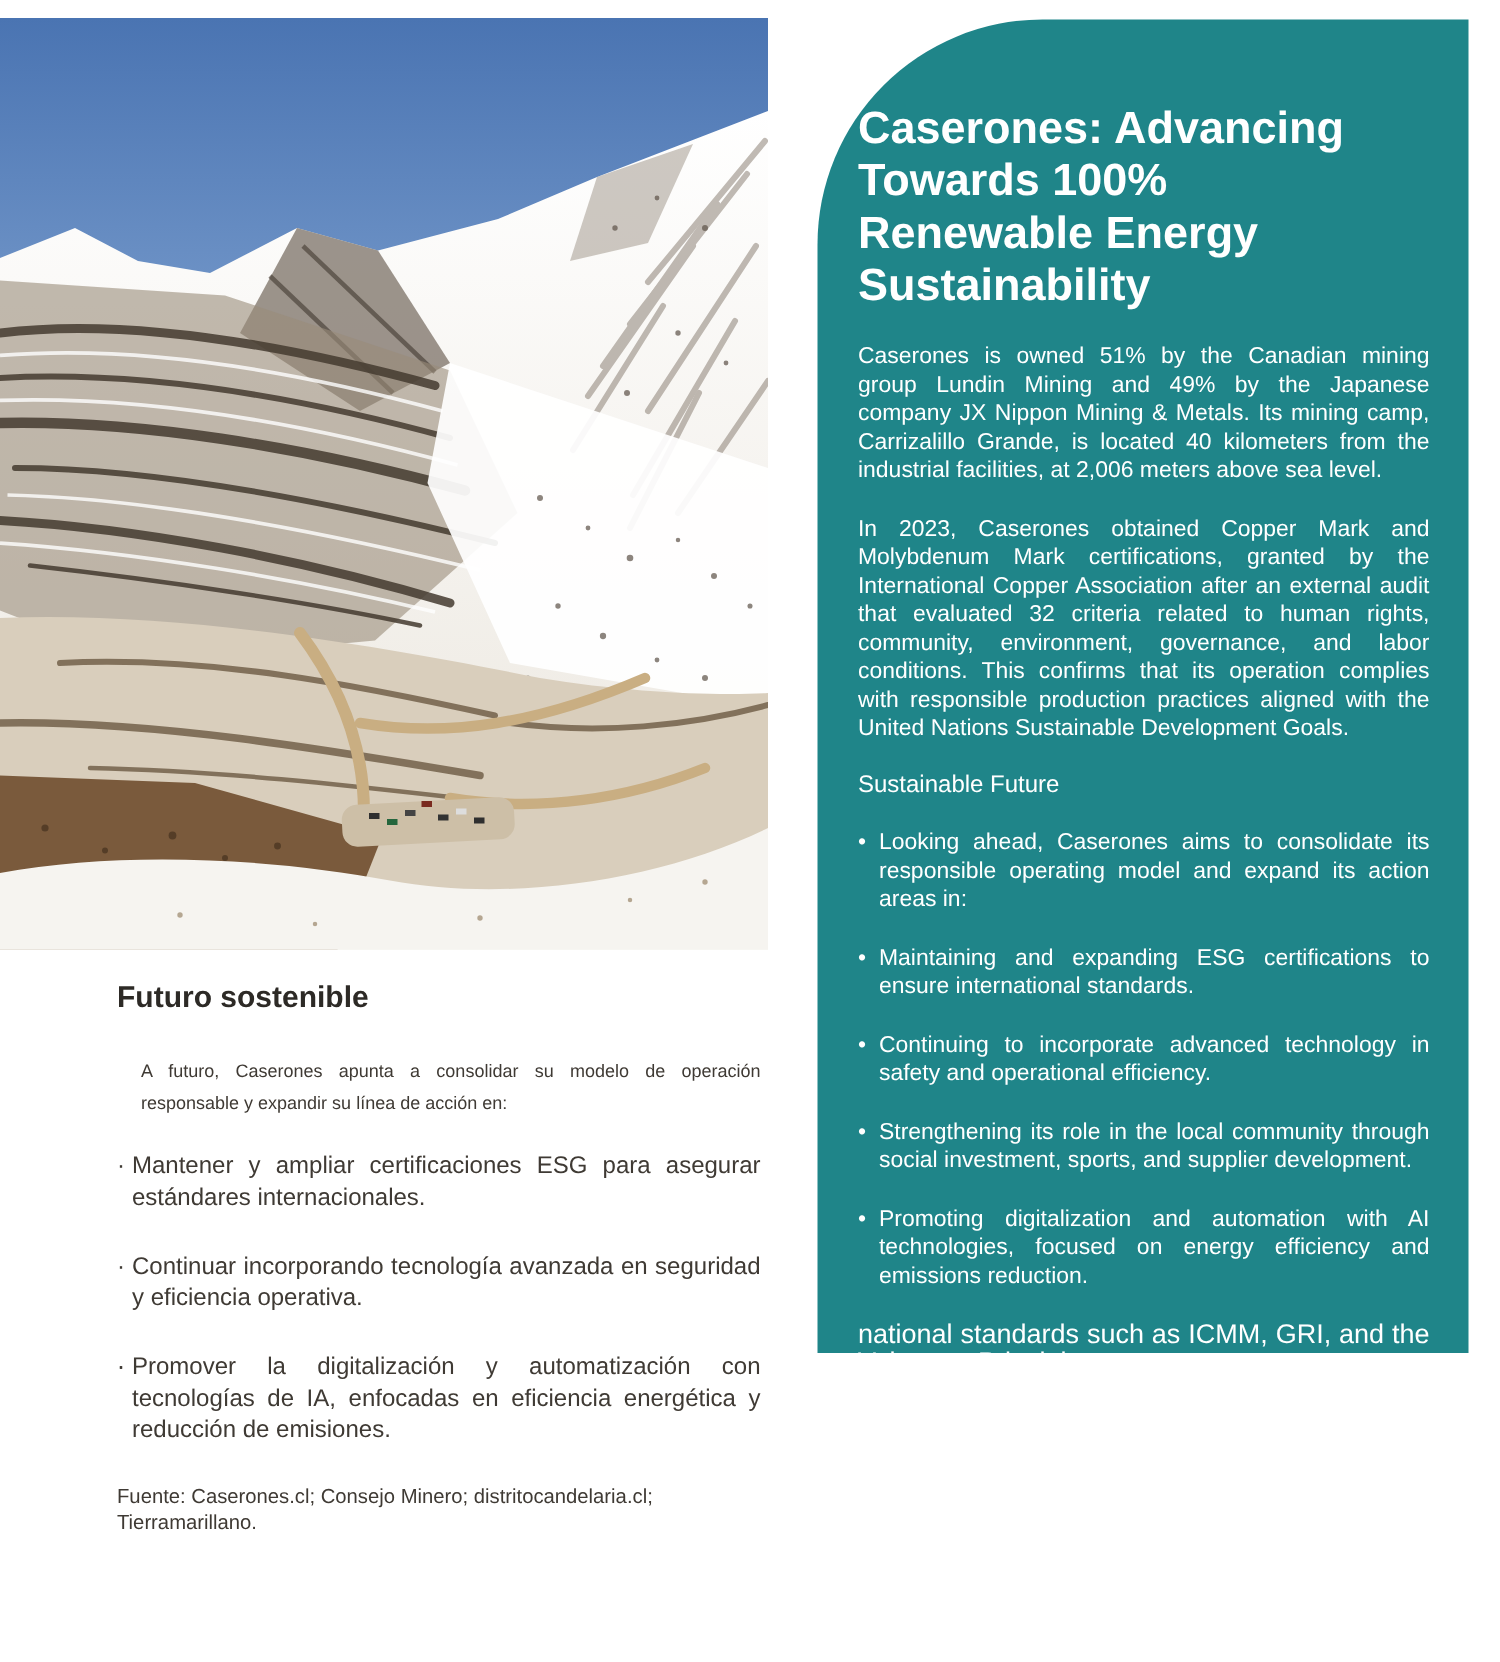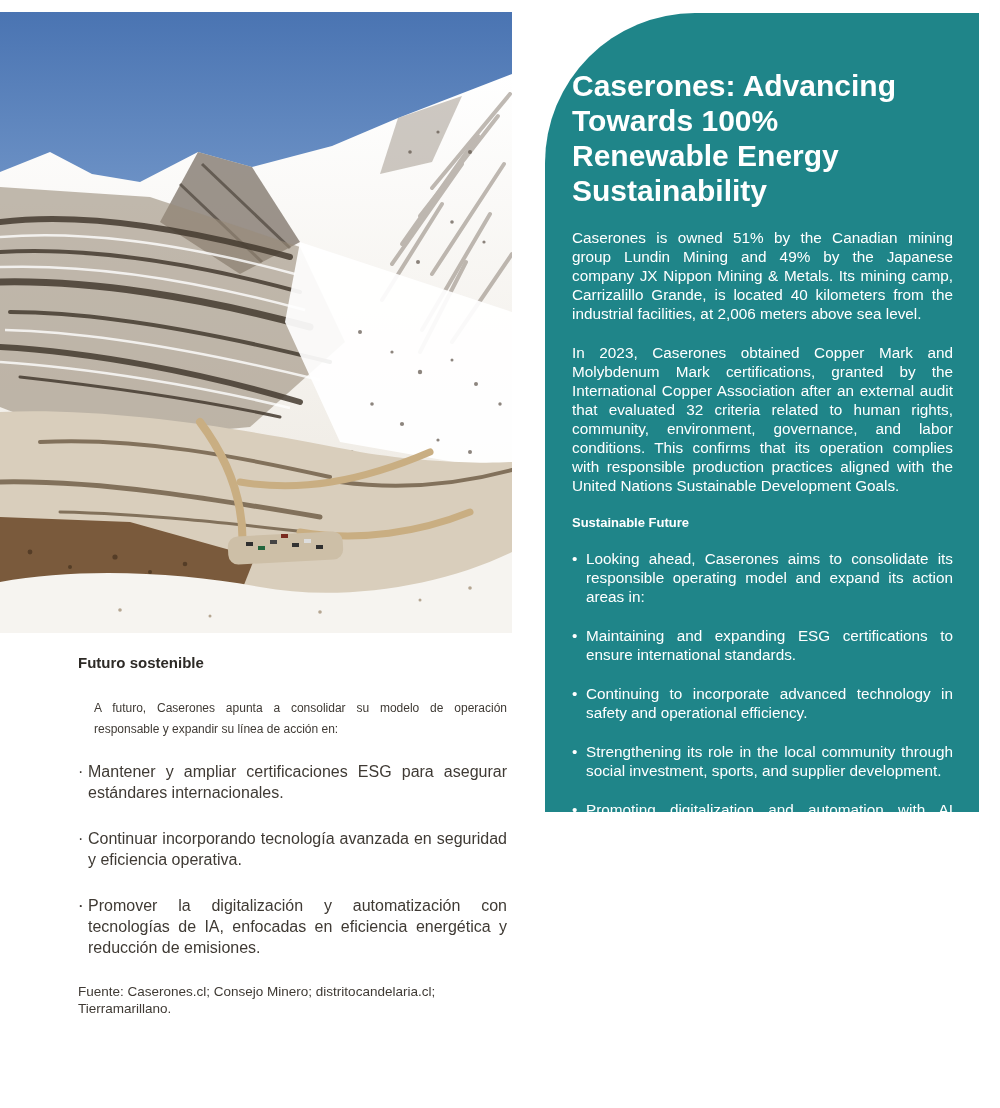--- a/index.html
+++ b/index.html
@@ -18,21 +18,21 @@
     width:512px; height:621px; overflow:hidden;
   }
   .photo svg { display:block; width:100%; height:100%; }
 
   
   .left-col {
     position:absolute; left:78px; top:654px; width:429px;
     color:#3f3a34;
   }
   .left-col h3 {
-    font-size:15px; font-weight:bold; color:#2d2a26;
+    font-size:20px; font-weight:bold; color:#2d2a26;
     margin:0 0 27px 0;
   }
   .left-col p.intro {
     font-size:12px; line-height:21px; text-align:justify;
     margin:0 0 21px 16px;
   }
   .left-col ul { list-style:none; }
   .left-col li {
     position:relative; padding-left:10px;
     font-size:16px; line-height:21px; text-align:justify;
@@ -40,37 +40,37 @@
   }
   .left-col li .mk { position:absolute; left:0; top:0; }
   .left-col .source {
     font-size:13.5px; line-height:17px;
     margin-top:1px; color:#3f3a34;
   }
 
   
   .panel {
     position:absolute; left:545px; top:13px;
-    width:434px; height:799px;
+    width:434px; height:889px;
     background:#1f8589;
     border-radius:150px 0 0 0;
     padding:55px 26px 0 27px;
     color:#ffffff;
   }
   .panel h1 {
     font-size:30px; line-height:35px; font-weight:bold;
     max-width:358px;
     margin:0 0 20px 0;
   }
   .panel p.just {
     font-size:15.3px; line-height:19px; text-align:justify;
     margin:0 0 20px 0;
   }
   .panel h2 {
-    font-size:13px; font-weight:bold;
+    font-size:16px; font-weight:normal;
     margin:0 0 19px 0;
   }
   .panel ul { list-style:none; }
   .panel li {
     position:relative; padding-left:14px;
     font-size:15.3px; line-height:19px; text-align:justify;
     margin:0 0 20px 0;
   }
   .panel li .mk { position:absolute; left:0; top:0; }
   .panel p.closing {

